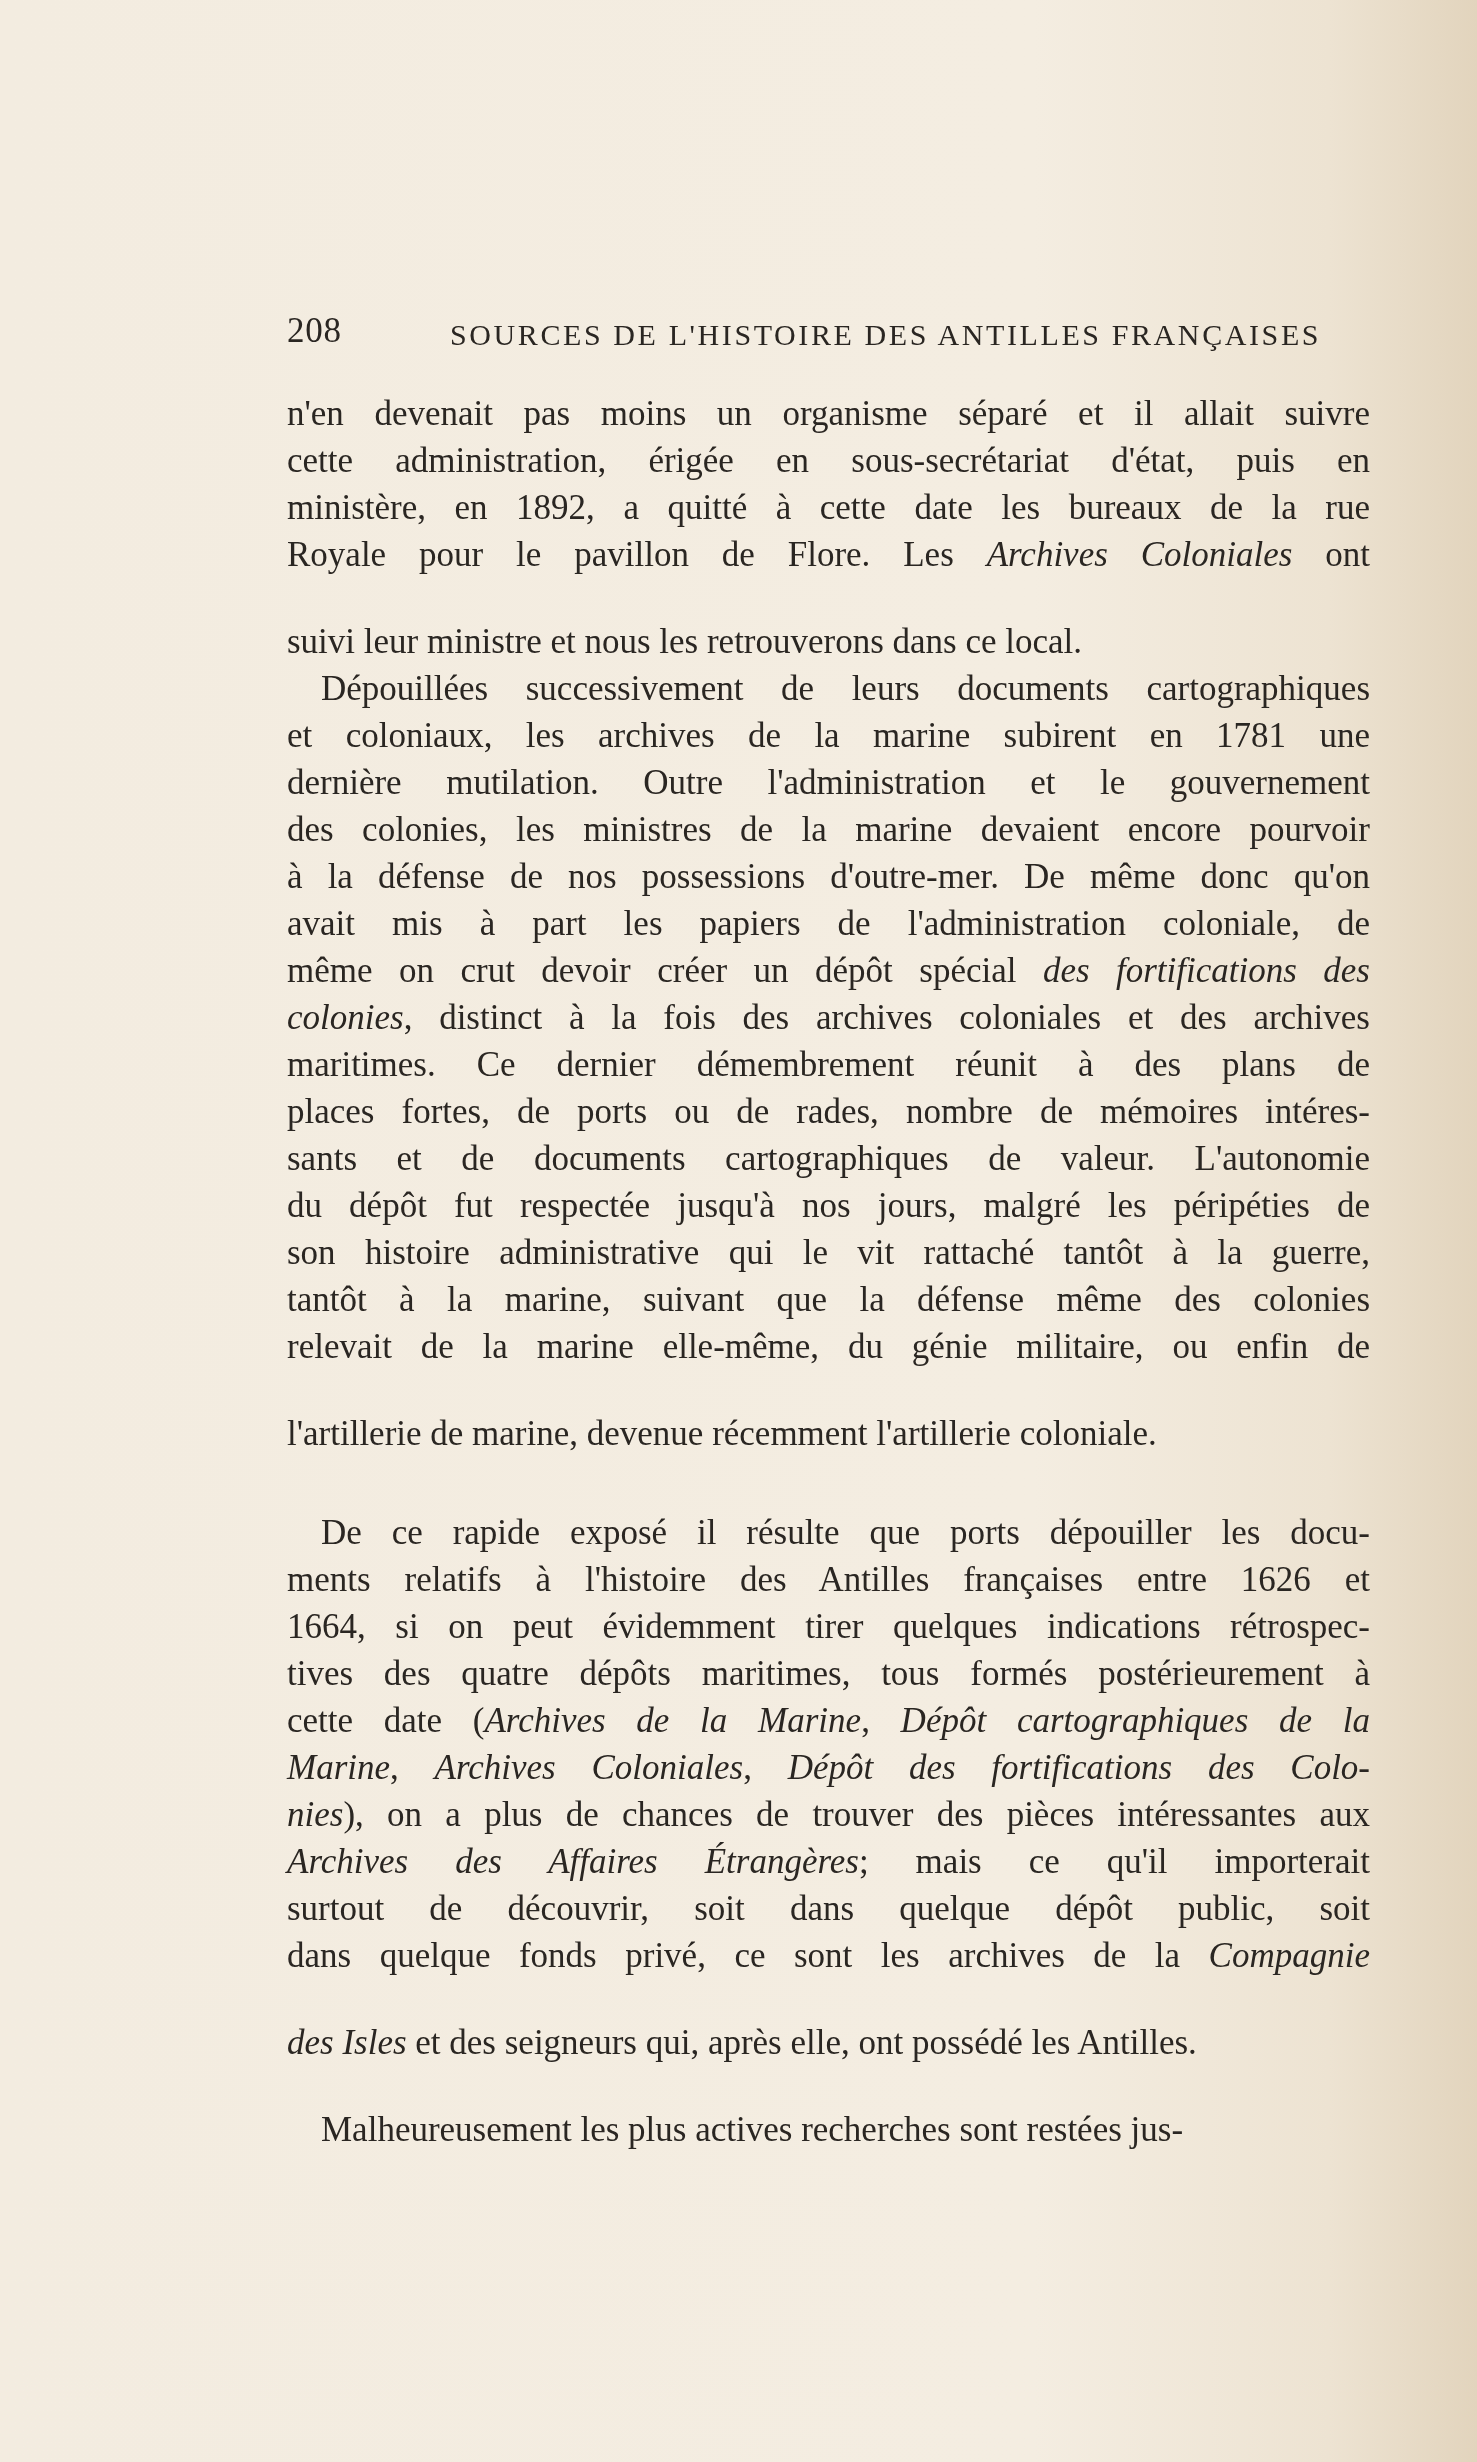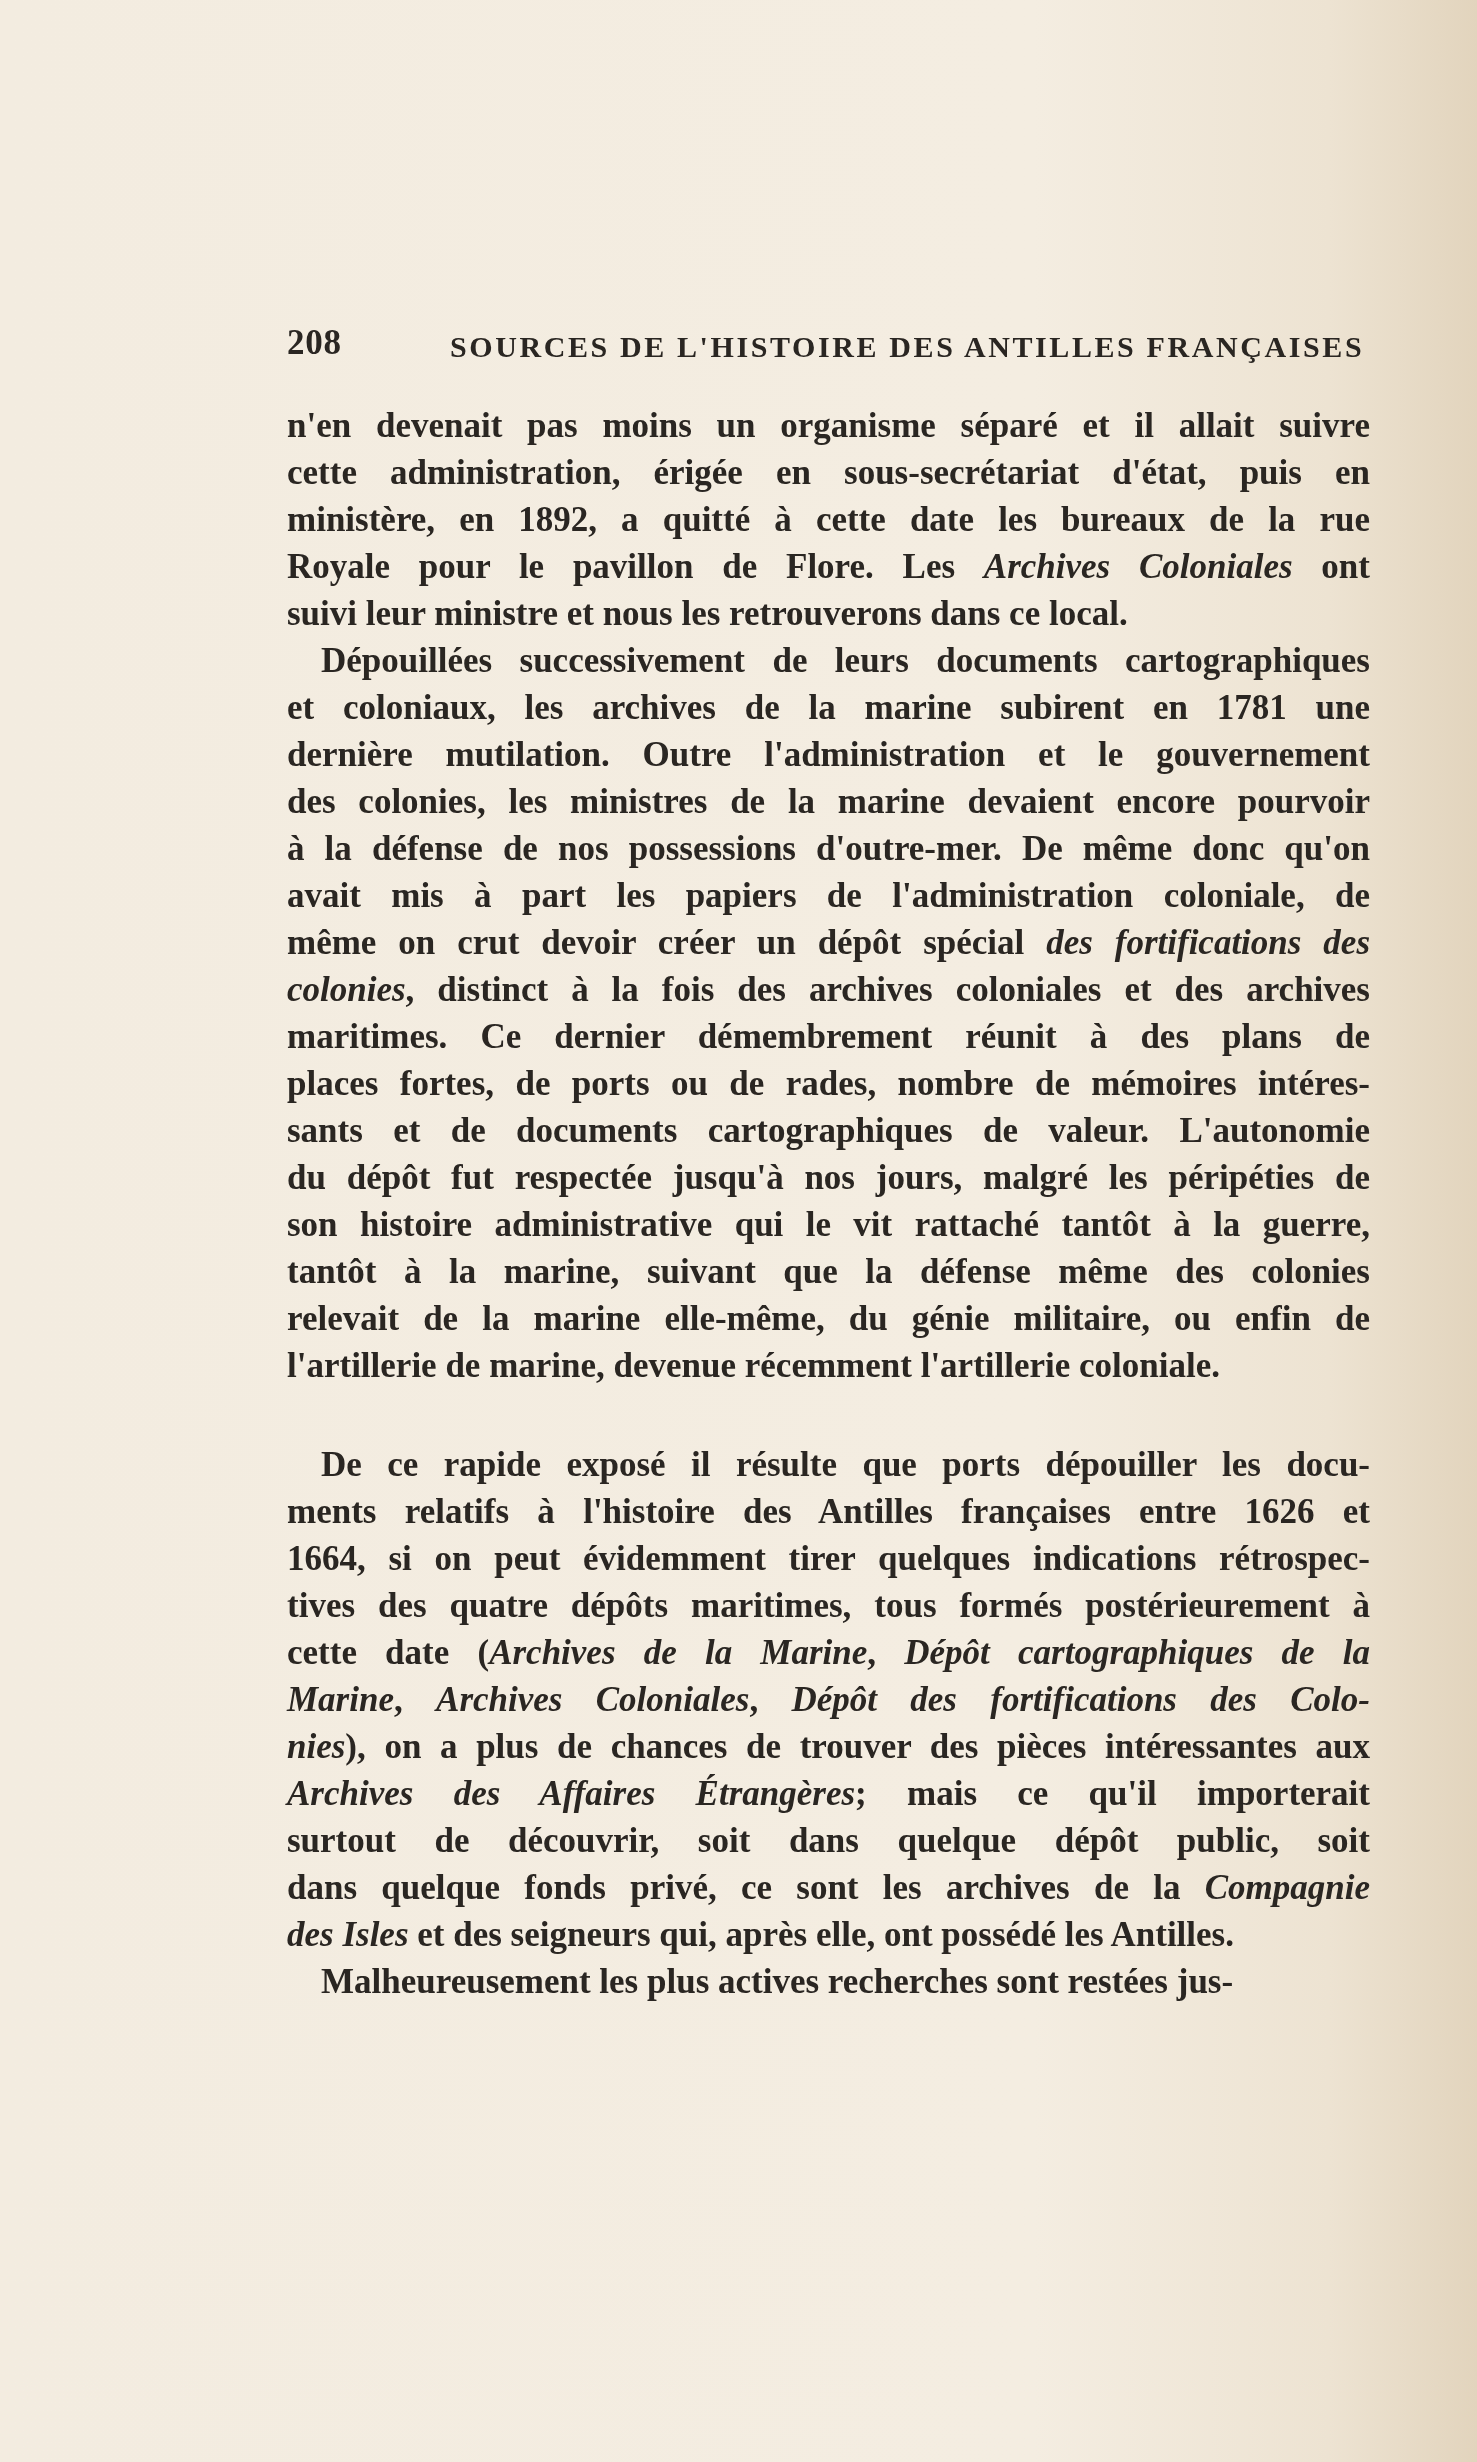--- a/index.html
+++ b/index.html
@@ -3,21 +3,21 @@
 <meta charset="utf-8">
 <style>
   html, body { margin:0; padding:0; }
   body {
     width:1477px; height:2462px; overflow:hidden;
     background: linear-gradient(90deg, #f3ece0 0%, #f4ede1 70%, #ede3d2 90%, #e2d4bd 100%);
     font-family: "DejaVu Serif", "Liberation Serif", serif;
     color:#2a2622;
     position:relative;
   }
-  .page { position:absolute; left:0; top:12px; width:1477px; height:2070px;font-weight:bold; }
+  .page { position:absolute; left:0; top:0; width:1477px; height:2070px; }
   .header {
     position:absolute; top:311px; left:287px; width:1082px; height:46px;
   }
   .page-number {
     position:absolute; left:0; top:0;
     font-family:"Liberation Serif", serif; font-size:35px; letter-spacing:0.7px;
   }
   .running-head {
     position:absolute; left:163px; top:6.5px;
     font-family:"Liberation Serif", serif; font-size:30px; letter-spacing:2.6px;
@@ -26,21 +26,21 @@
   .body-text {
     position:absolute; left:287px; top:390px; width:1083px;
     font-family:"Liberation Serif", serif;
     font-size:35px; line-height:47px;
     text-align:justify;
   }
   .line {
     display:block; height:47px; white-space:nowrap;
     text-align:justify; text-align-last:justify;
   }
-  .line.last { text-align-last:left; }
+  .line.last { text-align-last:left;margin-top:40px; }
   .line.indent { padding-left:34px; }
   .para-gap { display:block; height:52px; }
   i { font-style:italic; }
 </style>
 </head>
 <body>
 
 <div class="page">
   <div class="header">
     <span class="page-number">208</span>

